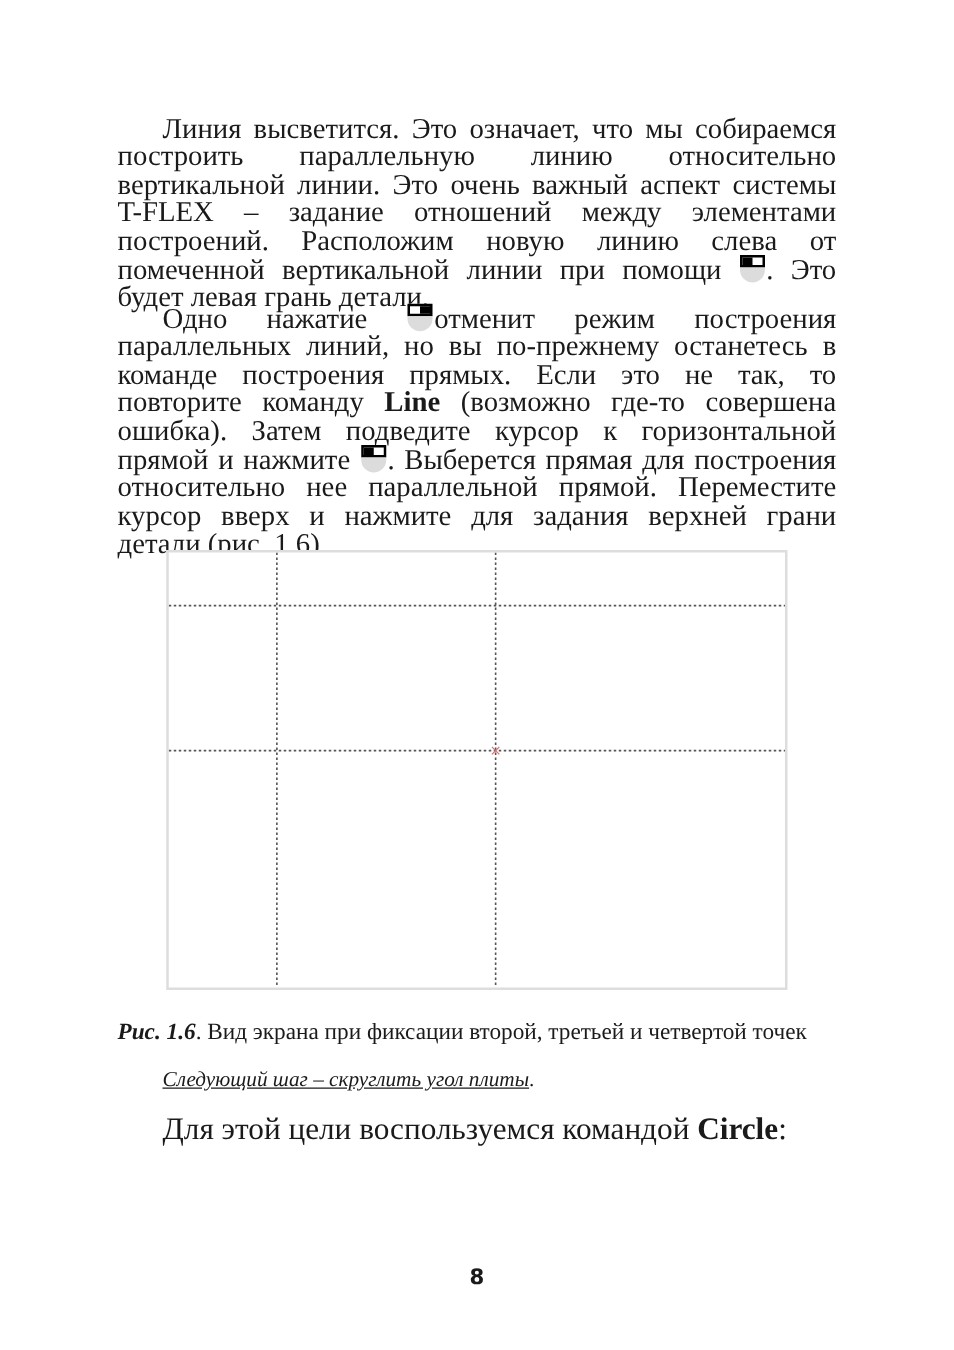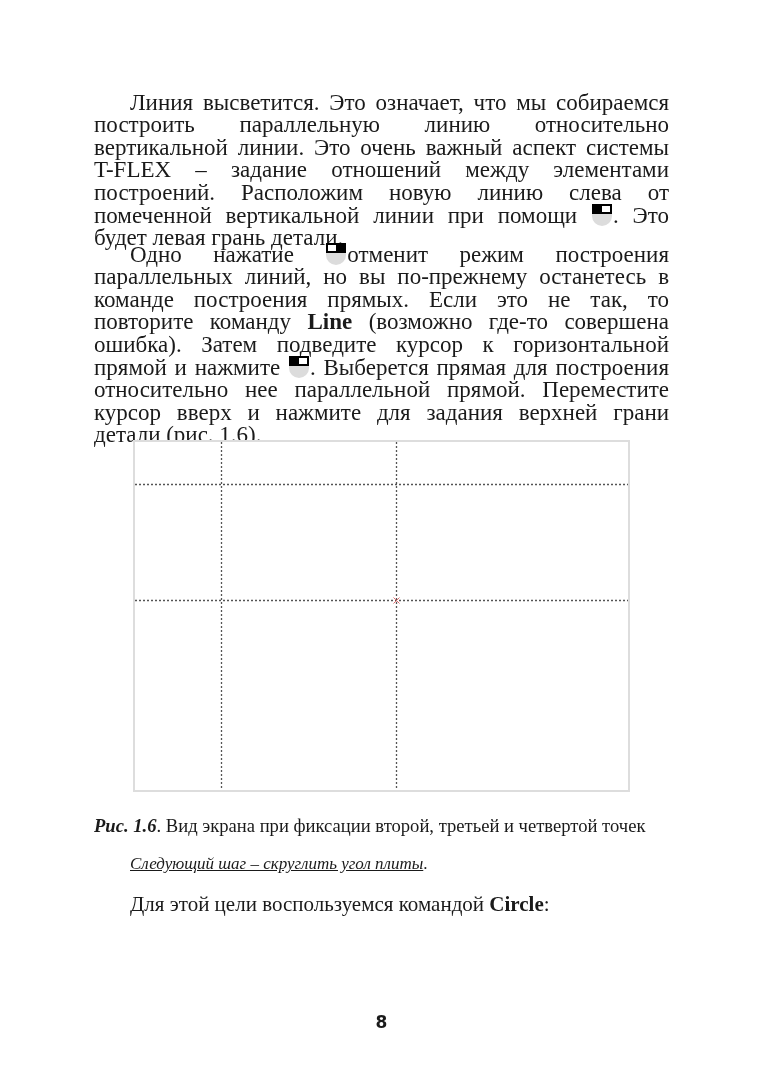--- a/index.html
+++ b/index.html
@@ -41,21 +41,21 @@
       font-size: 18.6px; line-height: 22px;
     }
     .caption i { font-style: italic; font-weight: bold; }
     .next-step {
       position: absolute; left: 130px; top: 853px;
       font-size: 17px; line-height: 22px;
     }
     .next-step u { font-style: italic; }
     .circle-line {
       position: absolute; left: 130px; top: 893px;
-      font-size: 21px; line-height: 22px;
+      font-size: 25px; line-height: 22px;
     }
     .page-number {
       position: absolute; left: 0; width: 763px; top: 1012px; text-align: center;
       font-family: "DejaVu Sans", "Liberation Sans", sans-serif;
       font-weight: bold; font-size: 17px;
     }
   </style>
 </head>
 <body>
 

